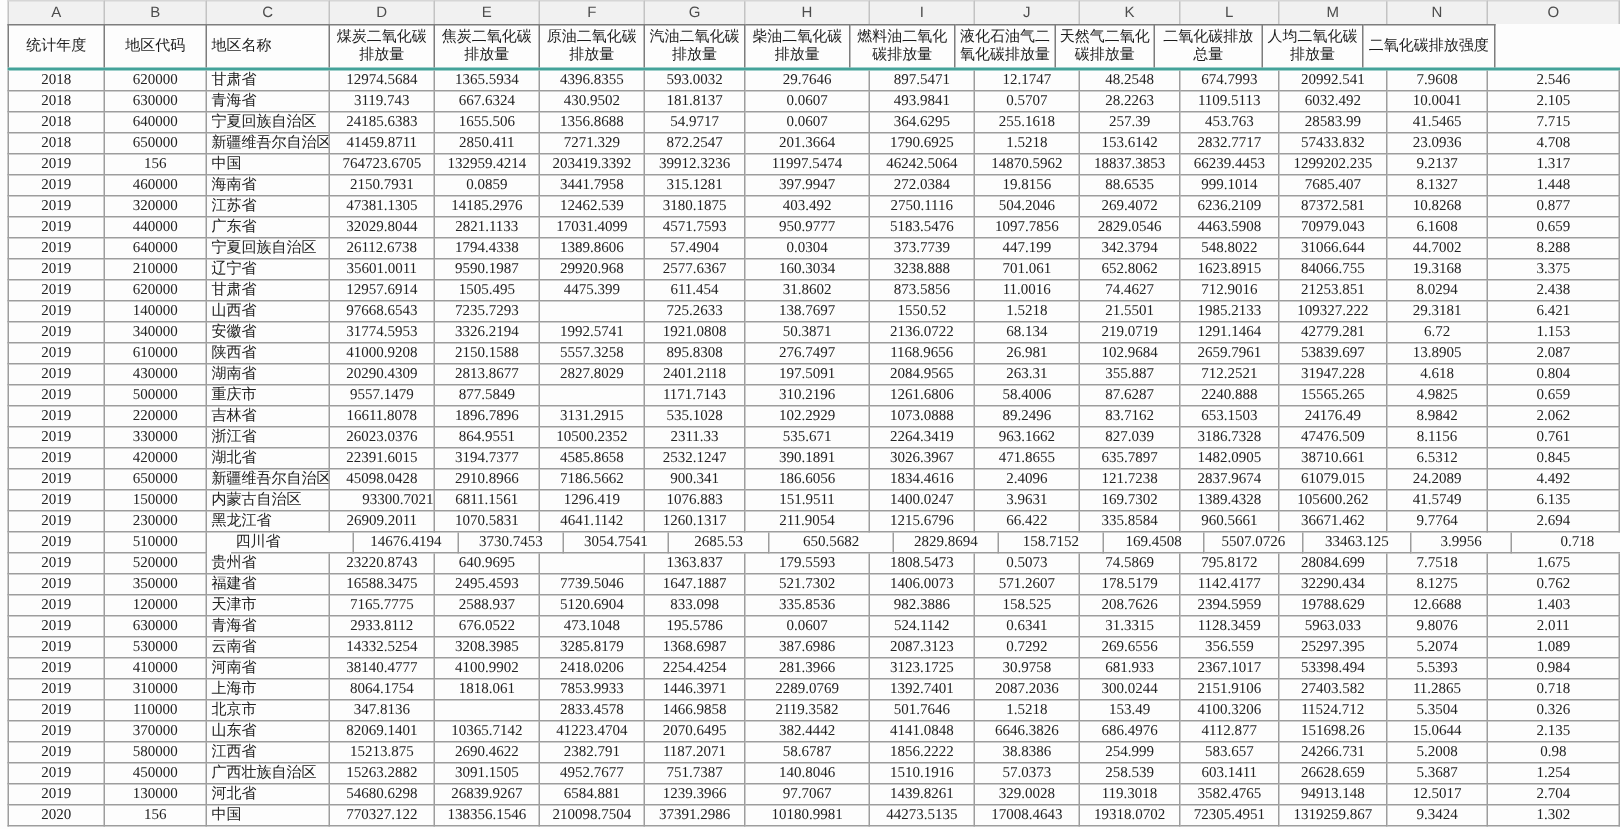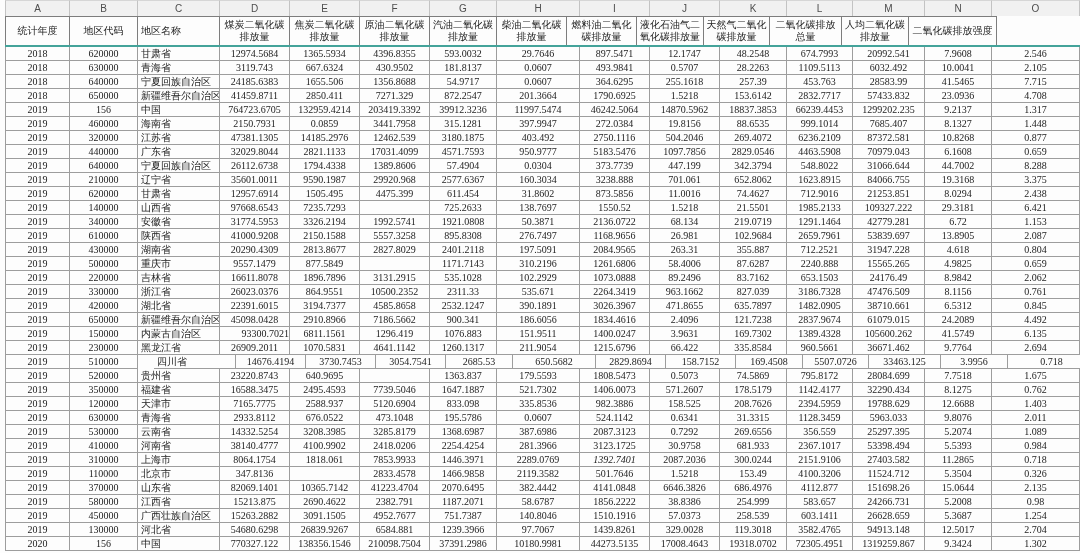--- a/index.html
+++ b/index.html
@@ -576,21 +576,21 @@
       </div>
       <div class="data-row">
         <div class="data-cell" style="width: 65px;">2019</div>
         <div class="data-cell" style="width: 68px;">310000</div>
         <div class="data-cell align-left" style="width: 82px;">上海市</div>
         <div class="data-cell" style="width: 70px;">8064.1754</div>
         <div class="data-cell" style="width: 70px;">1818.061</div>
         <div class="data-cell" style="width: 70px;">7853.9933</div>
         <div class="data-cell" style="width: 67px;">1446.3971</div>
         <div class="data-cell" style="width: 83px;">2289.0769</div>
-        <div class="data-cell" style="width: 70px; font-style: italic;">1392.7401</div>
+        <div class="data-cell" style="width: 70px;">1392.7401</div>
         <div class="data-cell" style="width: 70px;">2087.2036</div>
         <div class="data-cell" style="width: 67px;">300.0244</div>
         <div class="data-cell" style="width: 66px;">2151.9106</div>
         <div class="data-cell" style="width: 72px;">27403.582</div>
         <div class="data-cell" style="width: 67px;">11.2865</div>
         <div class="data-cell" style="width: 88px;">0.718</div>
       </div>
       <div class="data-row">
         <div class="data-cell" style="width: 65px;">2019</div>
         <div class="data-cell" style="width: 68px;">110000</div>

